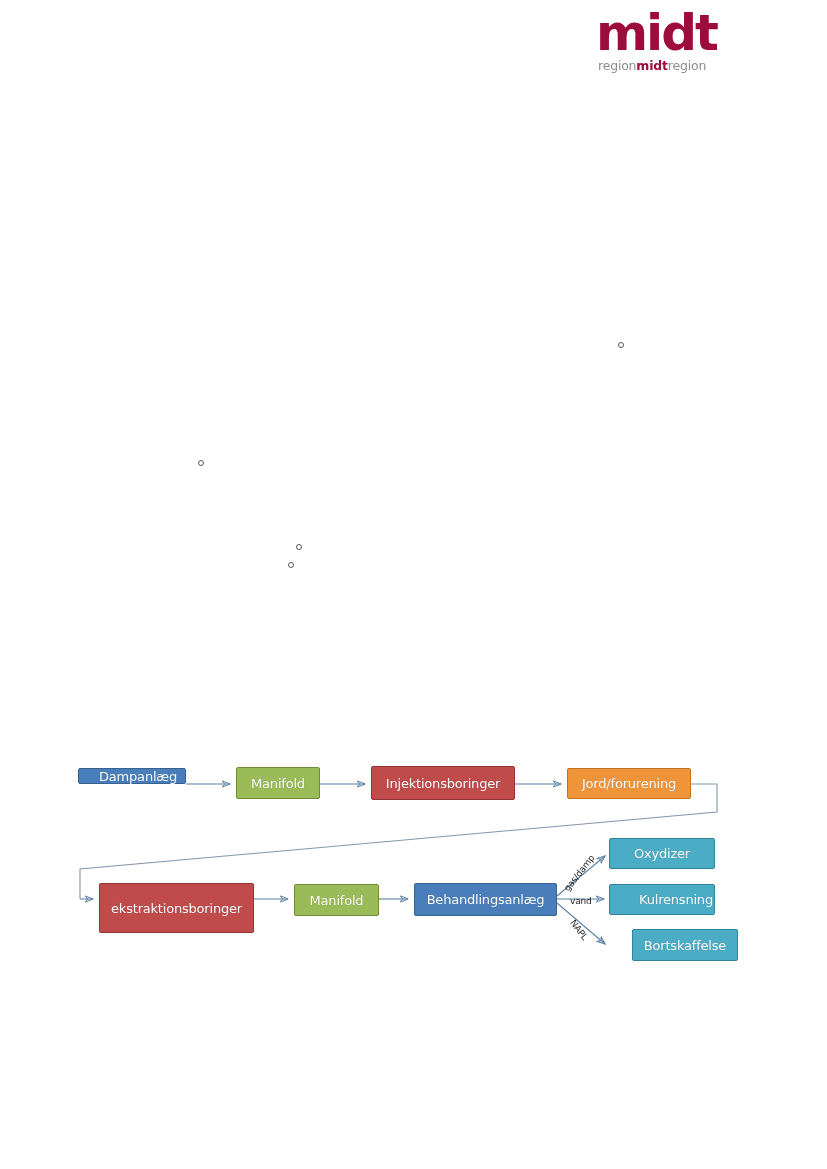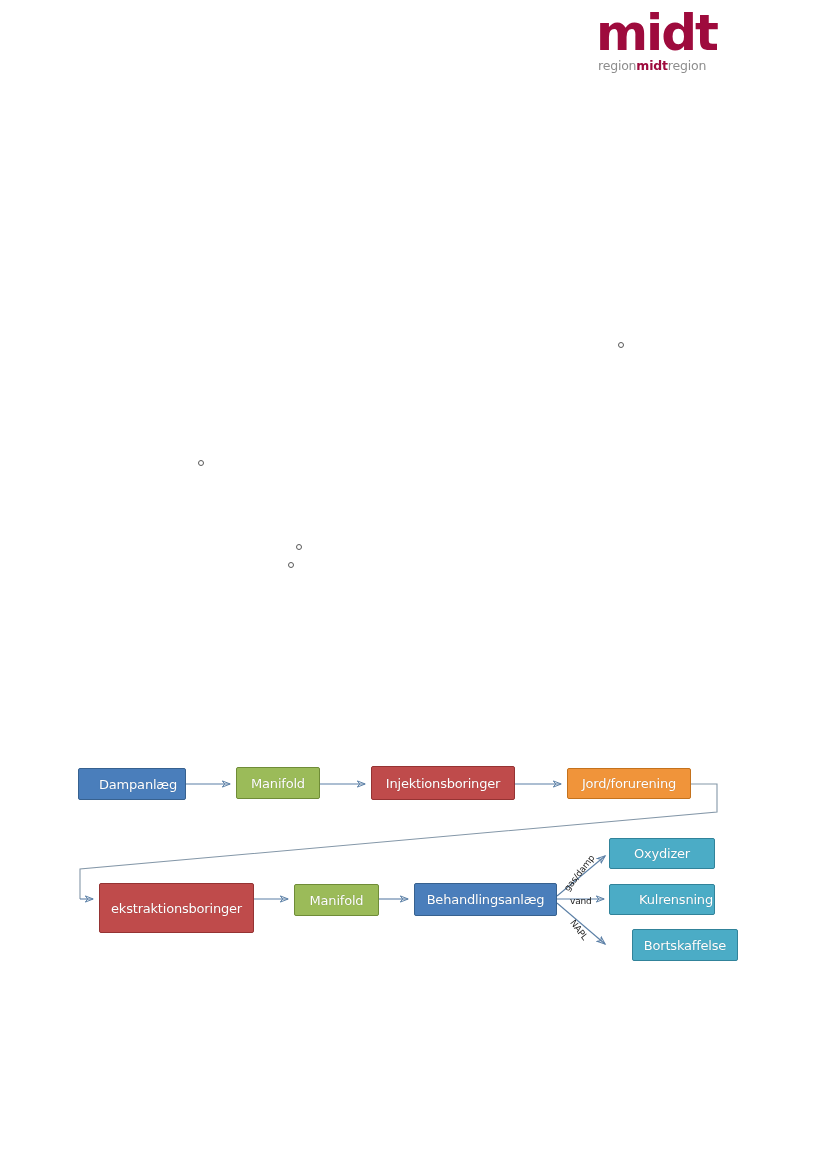--- a/index.html
+++ b/index.html
@@ -156,21 +156,21 @@
         <line x1="254" y1="899" x2="288" y2="899" marker-end="url(#arr)"></line>
         <line x1="379" y1="899" x2="408" y2="899" marker-end="url(#arr)"></line>
 
         <line x1="557" y1="896" x2="605" y2="856" marker-end="url(#arr)"></line>
         <line x1="557" y1="899" x2="604" y2="899" marker-end="url(#arr)"></line>
         <line x1="557" y1="903" x2="605" y2="944" marker-end="url(#arr)"></line>
       </g>
     </svg>
 
     <div id="nodes">
-        <div class="node blue" style="left: 78px; top: 768px; width: 108px; height: 32px; padding-left: 12px;">
+        <div class="node blue" style="left: 78px; top: 768px; width: 108px; height: 16px; padding-left: 12px;">
           <span>Dampanlæg</span>
         </div>
         <div class="node green" style="left: 236px; top: 767px; width: 84px; height: 32px;">
           <span>Manifold</span>
         </div>
         <div class="node red" style="left: 371px; top: 766px; width: 144px; height: 34px;">
           <span>Injektionsboringer</span>
         </div>
         <div class="node orange" style="left: 567px; top: 768px; width: 124px; height: 31px;">
           <span>Jord/forurening</span>

